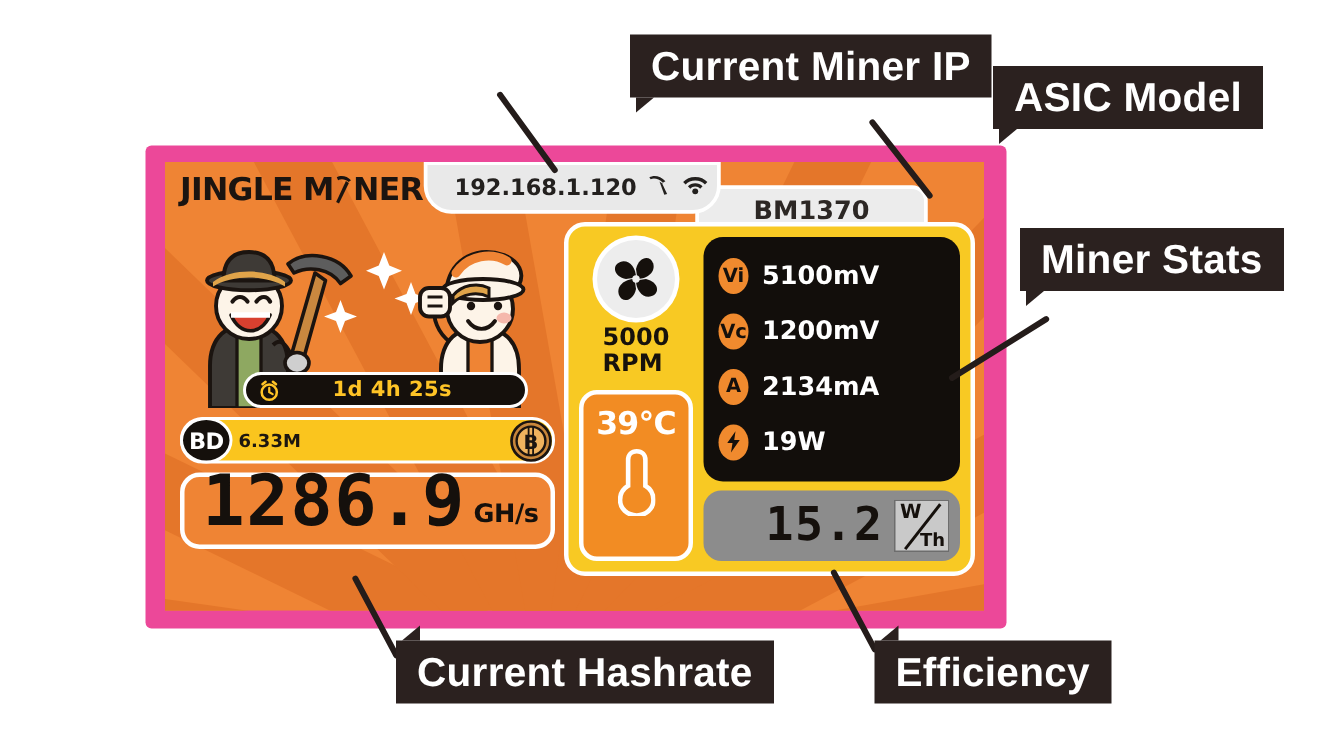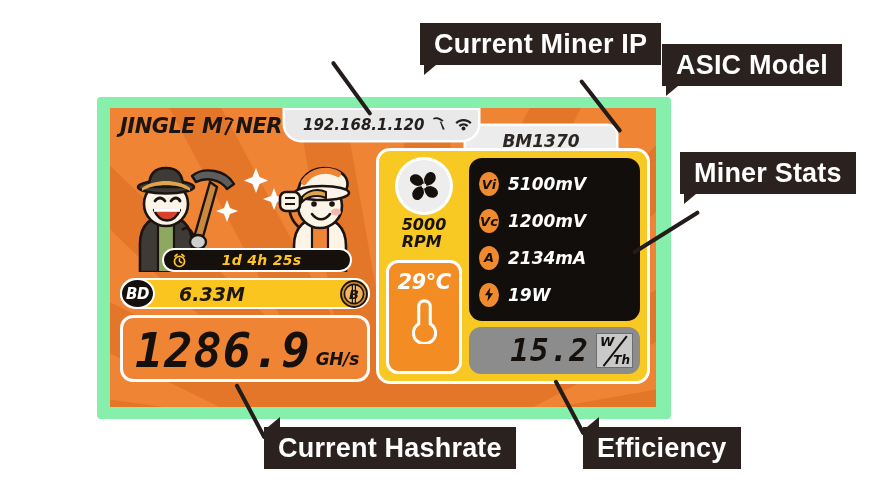--- a/index.html
+++ b/index.html
@@ -20,22 +20,22 @@
     position:absolute;width:0;height:0;border-style:solid;
   }
   .leader{
     position:absolute;background:#241c1a;z-index:35;
     transform-origin:0 50%;height:4px;border-radius:2px;
   }
 
   
   #device{
     position:absolute;left:97px;top:97px;width:574px;height:322px;
-    background:#86efac;border-radius:4px;z-index:10;
-    box-sizing:border-box;padding:11px 15px 12px 13px;font-style:italic;
+    background:#ec4899;border-radius:4px;z-index:10;
+    box-sizing:border-box;padding:11px 15px 12px 13px;
   }
   #screen{
     position:relative;width:100%;height:100%;
     background:#ef8434;overflow:hidden;
   }
   
   .rays{position:absolute;left:50%;top:118%;width:1100px;height:1100px;
         margin-left:-550px;margin-top:-550px;}
   .ray{position:absolute;left:50%;top:50%;width:46px;height:620px;
        background:#e4762a;transform-origin:50% 0;margin-left:-23px;}
@@ -85,28 +85,28 @@
     display:flex;align-items:center;box-sizing:border-box;padding:0 4px;
   }
   .bd-badge{
     width:31px;height:27px;border-radius:50%;background:#15100c;
     border:2.5px solid #ffffff;margin-left:-6px;flex:0 0 auto;
     display:flex;align-items:center;justify-content:center;
     color:#ffffff;font-weight:bold;font-size:15px;
     font-family:"DejaVu Sans",sans-serif;letter-spacing:-0.5px;
   }
   .bd-val{
-    flex:1;padding-left:24px;font-weight:bold;font-size:19px;color:#1d1710;
+    flex:1;padding-left:4px;font-weight:bold;font-size:12px;color:#1d1710;
     font-family:"DejaVu Sans",sans-serif;
   }
   .btc-coin{width:28px;height:28px;flex:0 0 auto;margin-right:-4px;}
 
   
   .hashbox{
-    position:absolute;left:10px;top:207px;width:250px;height:67px;z-index:8;
+    position:absolute;left:10px;top:207px;width:250px;height:51px;z-index:8;
     background:#ef8434;border-radius:13px;border:3px solid #ffffff;
     box-sizing:border-box;display:flex;align-items:flex-end;
     justify-content:flex-end;padding:0 8px 5px 0;
   }
   .seg{
     font-family:"DejaVu Sans Mono","Liberation Mono",monospace;
     font-weight:bold;color:#15100c;
   }
   .hash-val{font-size:47px;line-height:46px;letter-spacing:1px;}
   .hash-unit{
@@ -358,21 +358,21 @@
               <circle cx="20" cy="20" r="2.6" fill="#ededed"></circle>
             </svg>
           </span>
           <div class="rpm">
             <div>5000</div>
             <div>RPM</div>
           </div>
         </div>
         <div class="tempbox">
           <div class="tempval">
-            <span>29</span><span>°C</span>
+            <span>39</span><span>°C</span>
           </div>
           <span style="margin-top:4px;">
             <svg viewBox="0 0 26 48" width="25" height="46">
               <path d="M13 3 C16.6 3 19 5.4 19 9 L19 27 C22.4 29 24.6 32.6 24.6 36.8
                        C24.6 43 19.4 47.6 13 47.6 C6.6 47.6 1.4 43 1.4 36.8
                        C1.4 32.6 3.6 29 7 27 L7 9 C7 5.4 9.4 3 13 3 Z" fill="none" stroke="#ffffff" stroke-width="3.2"></path>
             </svg>
           </span>
         </div>
       </div>

